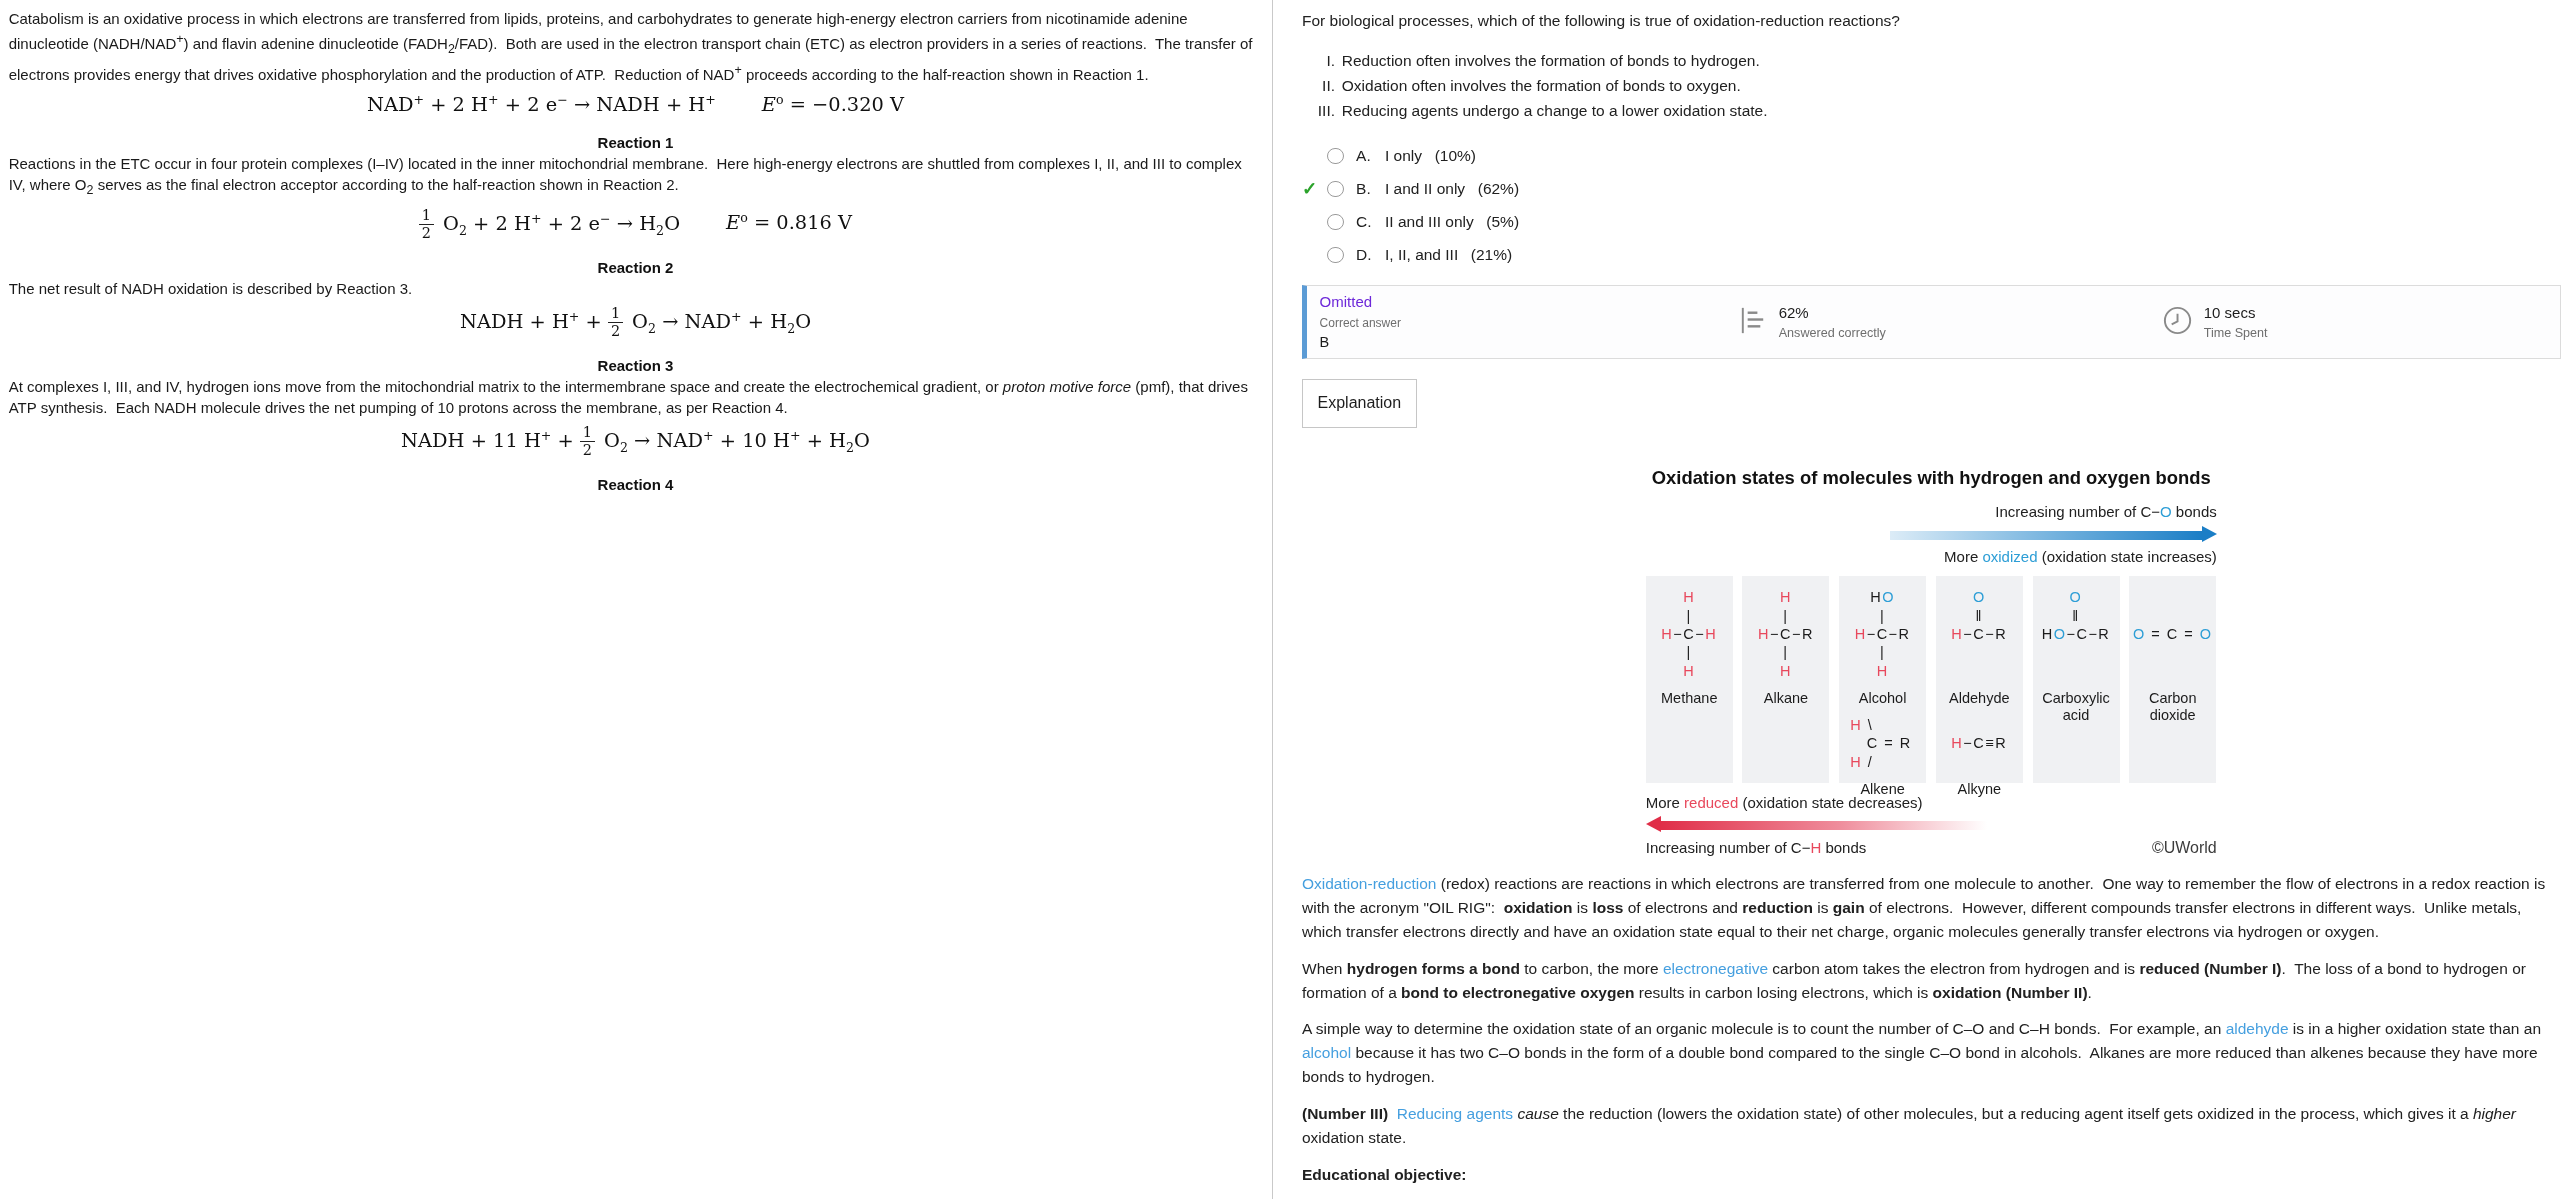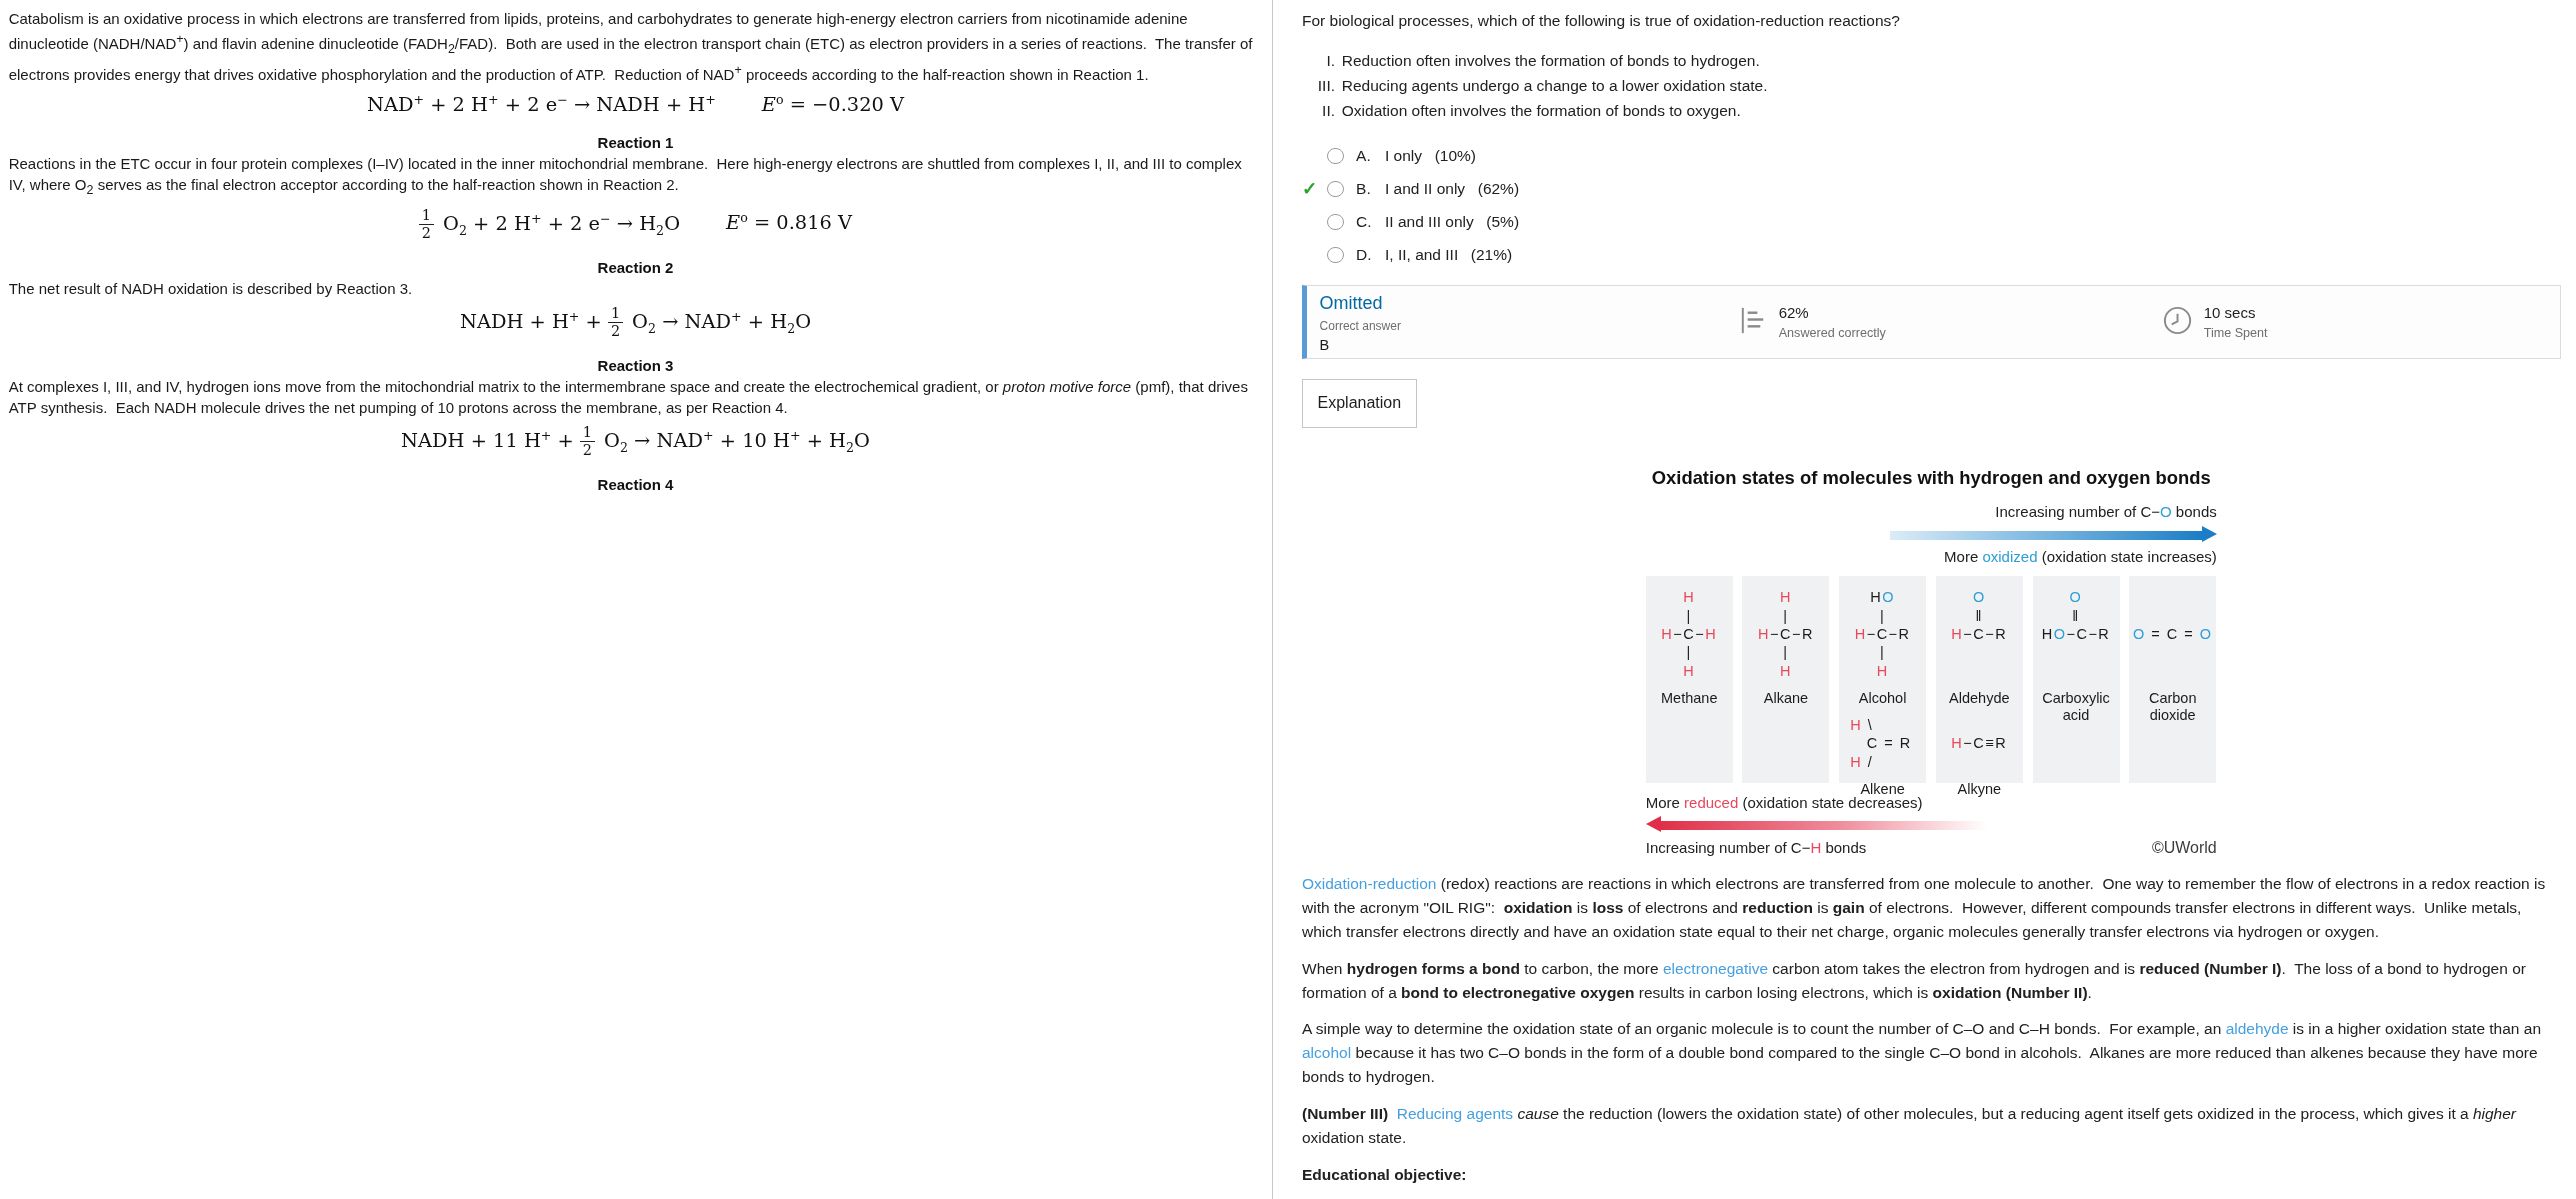--- a/index.html
+++ b/index.html
@@ -55,21 +55,21 @@
   .opt-letter{margin-left:12.6px;width:25px;}
   .opt-text{margin-left:3.9px;}
   .opt-pct{margin-left:12.6px;}
 
   
   .stats-card{
     position:relative;margin-top:13.6px;height:72px;
     border:1px solid #dcdcdc;border-left:5.8px solid #5b9bd5;background:#fdfdfe;
   }
   .stat-1{position:absolute;left:12.6px;top:7.7px;line-height:1;}
-  .stat-status{color:#0369a1;font-size:18px;}
+  .stat-status{color:#6d28d9;font-size:15px;}
   .stat-correct-label{color:#6e6e6e;font-size:12px;margin-top:7.7px;}
   .stat-correct-value{color:#1d1d1d;font-size:14.5px;margin-top:6.8px;}
   .stat-2{position:absolute;left:429px;top:15.5px;display:flex;align-items:flex-start;}
   .stat-3{position:absolute;left:854px;top:15.5px;display:flex;align-items:flex-start;}
   .stat-icon{width:35px;height:37px;flex:0 0 35px;margin-right:7.7px;}
   .stat-big{font-size:15px;color:#1d1d1d;line-height:1;margin-top:2.9px;}
   .stat-small{font-size:12.6px;color:#6e6e6e;margin-top:7.7px;line-height:1;}
 
   
   .tab{
@@ -156,26 +156,26 @@
 <div class="qpanel">
 
   <p class="prompt">For biological processes, which of the following is true of oxidation-reduction reactions?</p>
 
   <div class="numerals">
     <div class="numeral-row">
       <span class="numeral-label">I.</span>
       <span class="numeral-text">Reduction often involves the formation of bonds to hydrogen.</span>
     </div>
     <div class="numeral-row">
+      <span class="numeral-label">II.</span>
+      <span class="numeral-text">Oxidation often involves the formation of bonds to oxygen.</span>
+    </div>
+    <div class="numeral-row">
       <span class="numeral-label">III.</span>
       <span class="numeral-text">Reducing agents undergo a change to a lower oxidation state.</span>
-    </div>
-    <div class="numeral-row">
-      <span class="numeral-label">II.</span>
-      <span class="numeral-text">Oxidation often involves the formation of bonds to oxygen.</span>
     </div>
   </div>
 
   <div class="options">
     <div class="opt-row">
       <span class="opt-check"></span>
       <span class="radio"></span>
       <span class="opt-letter">A.</span>
       <span class="opt-text">I only</span>
       <span class="opt-pct">(10%)</span>

